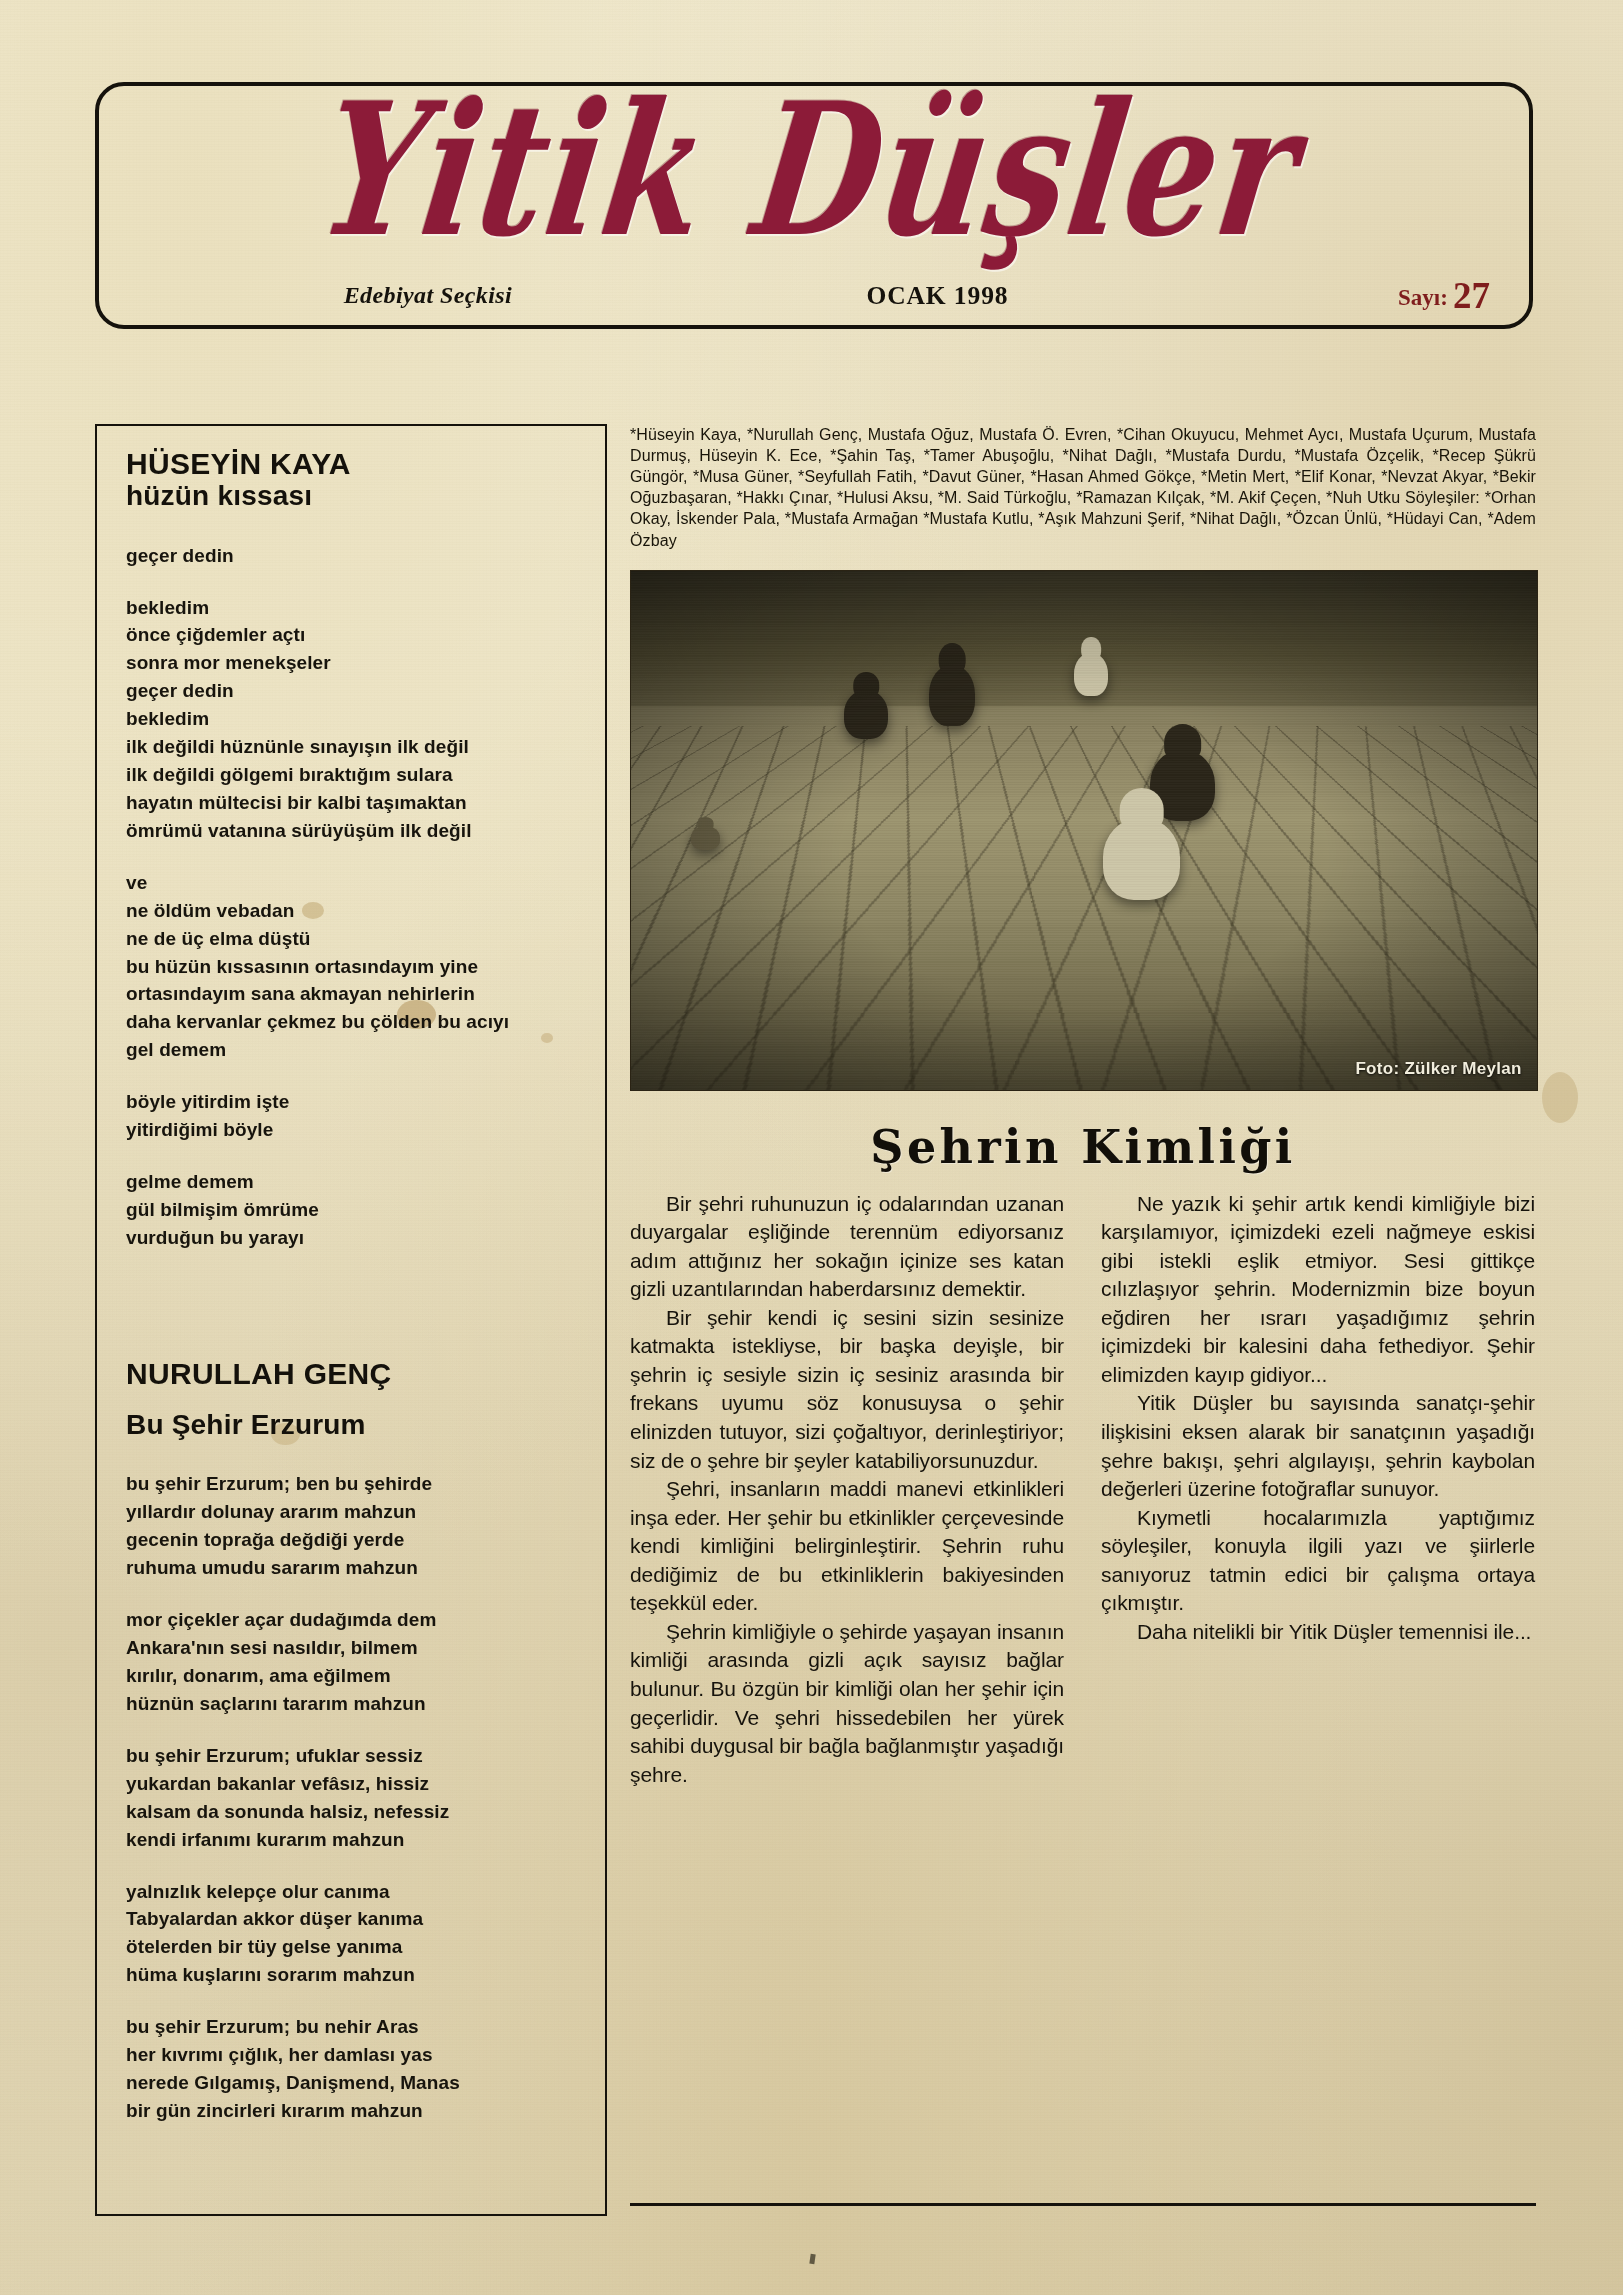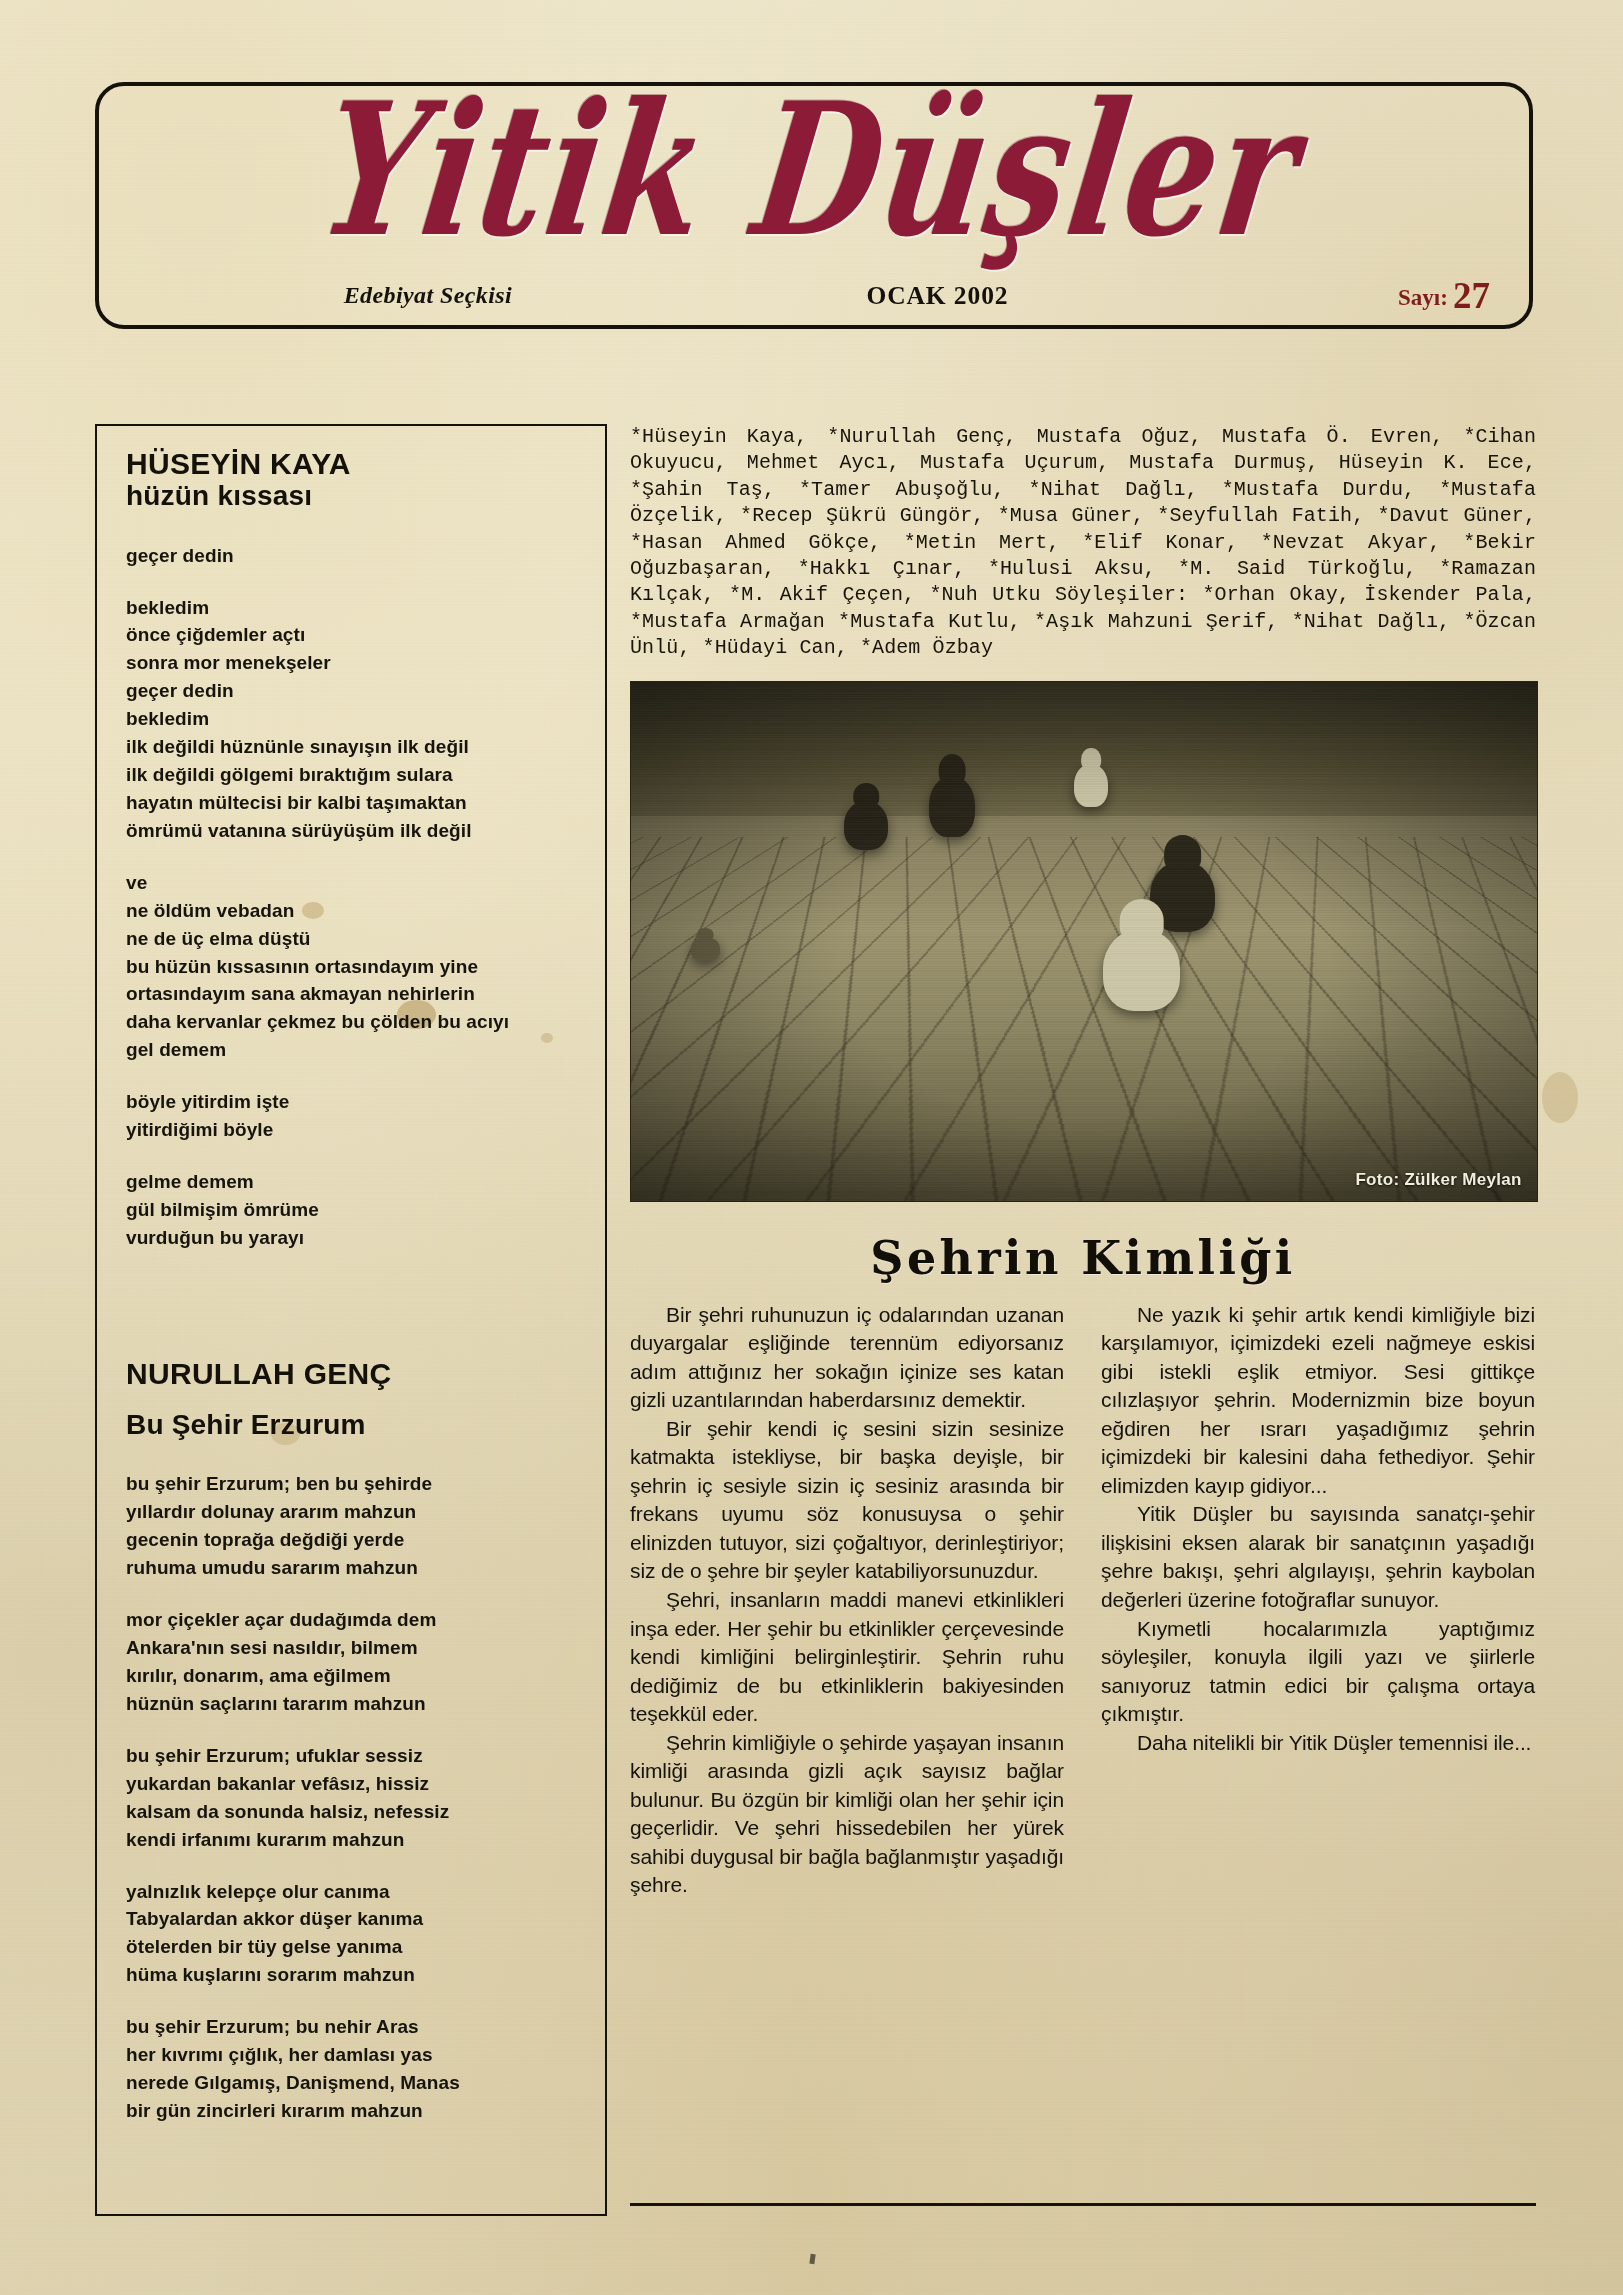--- a/index.html
+++ b/index.html
@@ -93,22 +93,22 @@
     font-weight:700;font-size:19px;line-height:1.47;color:#17140d;
     margin:0 0 24px 0;letter-spacing:0.1px;
   }
   .stanza.first{margin-top:29px;}
   .sep-gap{height:82px;}
 
   .rightzone{
     position:absolute;left:630px;top:424px;width:906px;
   }
   .contributors{
-    font-family:Liberation Mono, monospace;
-    font-size:20px;line-height:1.32;color:#181409;
+    font-family:Liberation Sans, sans-serif;
+    font-size:16px;line-height:1.32;color:#181409;
     text-align:justify;
     letter-spacing:0.1px;
   }
   .photo{
     margin-top:19px;
     width:906px;height:519px;
     position:relative;overflow:hidden;
     border:1.7px solid #2a2314;
     background:#b91c1c;
   }
@@ -193,21 +193,21 @@
 <div class="stain" style="left:302px;top:902px;width:22px;height:17px;background:rgba(168,134,70,.35);"></div>
 <div class="stain" style="left:397px;top:1000px;width:39px;height:29px;background:rgba(168,134,70,.45);"></div>
 <div class="stain" style="left:541px;top:1033px;width:12px;height:10.2px;background:rgba(168,134,70,.30);"></div>
 <div class="stain" style="left:271px;top:1423px;width:29px;height:22px;background:rgba(175,145,80,.28);"></div>
 <div class="stain" style="left:1542px;top:1072px;width:36px;height:51px;background:rgba(176,147,86,.30);"></div>
 
 <div class="masthead">
   <div class="logo">Yitik Düşler</div>
   <div class="mast-foot">
     <div class="mf-left">Edebiyat Seçkisi</div>
-    <div class="mf-mid">OCAK 2002</div>
+    <div class="mf-mid">OCAK 1998</div>
     <div class="mf-right">
       <span>Sayı:</span><span class="issue-no">27</span>
     </div>
   </div>
 </div>
 
 <div class="leftcol">
   <div class="poet-name">HÜSEYİN KAYA</div>
   <div class="poem-title">hüzün kıssası</div>
   <div class="stanza first" style="white-space: pre-line;">geçer dedin</div>

